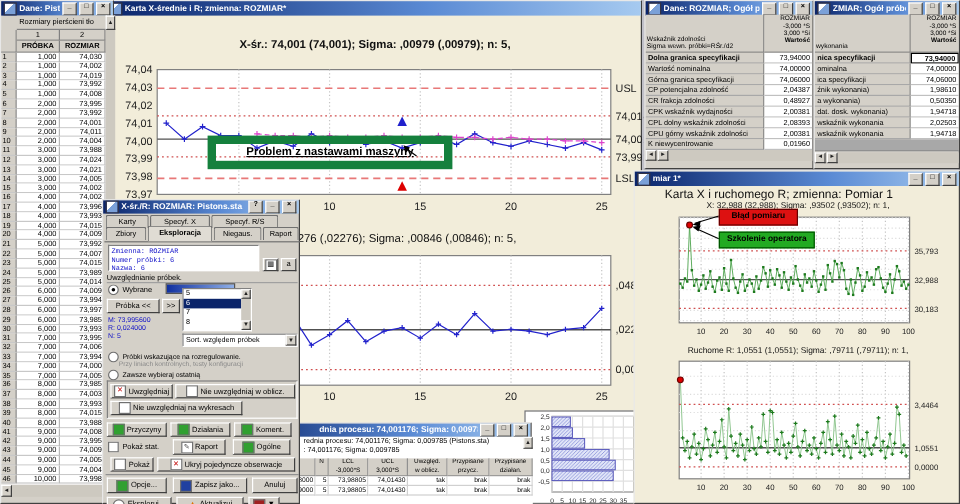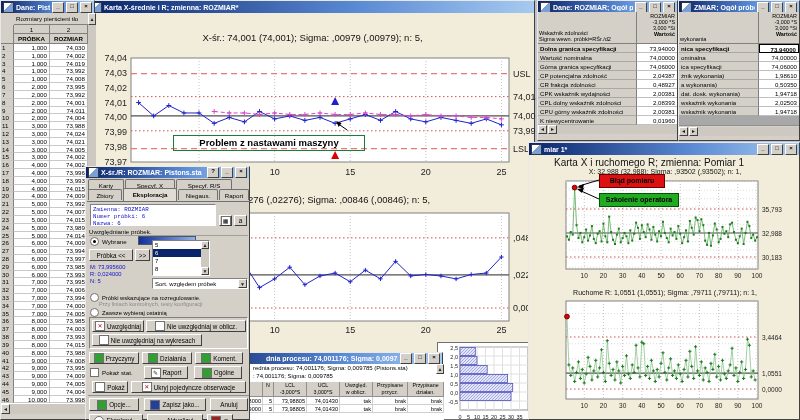--- a/index.html
+++ b/index.html
@@ -47,21 +47,21 @@
 </head>
 <body>
 
 <div id="screen">
 
   <div class="win beige" style="left:88px;top:0;width:447px;height:420px;z-index:1;">
     <div class="tbar">
       <span class="wicon"></span>
       <span class="ttl">Karta X-średnie i R; zmienna: ROZMIAR*</span>
     </div>
-    <div class="abs ct" style="left:0;top:31px;width:447px;font-size:9.5px;color:#111;">X-śr.: 74,001 (74,001); Sigma: ,00979 (,00979); n: 5,</div>
+    <div class="abs ct" style="left:0;top:31px;width:447px;font-size:9.5px;color:#111;font-weight:bold;">X-śr.: 74,001 (74,001); Sigma: ,00979 (,00979); n: 5,</div>
     <div class="abs ct" style="left:0;top:193px;width:447px;font-size:9.5px;color:#111;">Rozstęp: ,02276 (,02276); Sigma: ,00846 (,00846); n: 5,</div>
     <svg id="svg-main" width="447" height="420">
         <rect x="42" y="57" width="378" height="104" fill="#fff" stroke="#808080"></rect>
         <line x1="110.04" y1="57" x2="110.04" y2="161" stroke="#c4c4c4" stroke-dasharray="1 2"></line>
         <text x="110.04" y="174" text-anchor="middle" font-size="9" fill="#222">5</text>
         <line x1="185.64" y1="57" x2="185.64" y2="161" stroke="#c4c4c4" stroke-dasharray="1 2"></line>
         <text x="185.64" y="174" text-anchor="middle" font-size="9" fill="#222">10</text>
         <line x1="261.24" y1="57" x2="261.24" y2="161" stroke="#c4c4c4" stroke-dasharray="1 2"></line>
         <text x="261.24" y="174" text-anchor="middle" font-size="9" fill="#222">15</text>
         <line x1="336.84" y1="57" x2="336.84" y2="161" stroke="#c4c4c4" stroke-dasharray="1 2"></line>
@@ -174,21 +174,21 @@
         <path d="M334.64 273.5060728744939H339.03999999999996M336.84 271.3060728744939V275.7060728744939" stroke="#2222cc" stroke-width="1"></path>
         <path d="M349.76 274.96356275303646H354.15999999999997M351.96 272.76356275303647V277.16356275303644" stroke="#2222cc" stroke-width="1"></path>
         <path d="M364.88 277.87854251012146H369.28M367.08 275.6785425101215V280.07854251012145" stroke="#2222cc" stroke-width="1"></path>
         <path d="M380 273.5060728744939H384.4M382.2 271.3060728744939V275.7060728744939" stroke="#2222cc" stroke-width="1"></path>
         <path d="M395.12 272.0485829959514H399.52M397.32 269.8485829959514V274.2485829959514" stroke="#2222cc" stroke-width="1"></path>
         <path d="M410.24 256.0161943319838H414.64M412.44 253.8161943319838V258.2161943319838" stroke="#2222cc" stroke-width="1"></path>
         <text x="424" y="239.87935222672064" font-size="9" fill="#222">,04813</text>
         <text x="424" y="276.8558704453441" font-size="9" fill="#222">,02276</text>
         <text x="424" y="310.02834008097165" font-size="9" fill="#222">0,0000</text>
       </svg>
-    <div class="ann" style="left:84px;top:134px;width:190px;height:14px;line-height:14px;font-size:9.5px;border:1px solid #15803d;">Problem z nastawami maszyny</div>
+    <div class="ann" style="left:84px;top:112px;width:190px;height:14px;line-height:14px;font-size:9.5px;border:7px solid #15803d;text-decoration:underline;">Problem z nastawami maszyny</div>
   </div>
 
   <div class="abs" style="left:437px;top:342px;width:93px;height:78px;z-index:2;background:#fff;border:1px solid #707070;">
     <svg id="svg-hist" width="91" height="76">
         <defs>
           <pattern id="hatch" width="3" height="3" patternUnits="userSpaceOnUse">
             <rect x="0" y="0" width="3" height="3" fill="#e2e6f8"></rect>
             <path d="M0 3L3 0" stroke="#8890d8" stroke-width="0.7"></path>
           </pattern>
         </defs>

